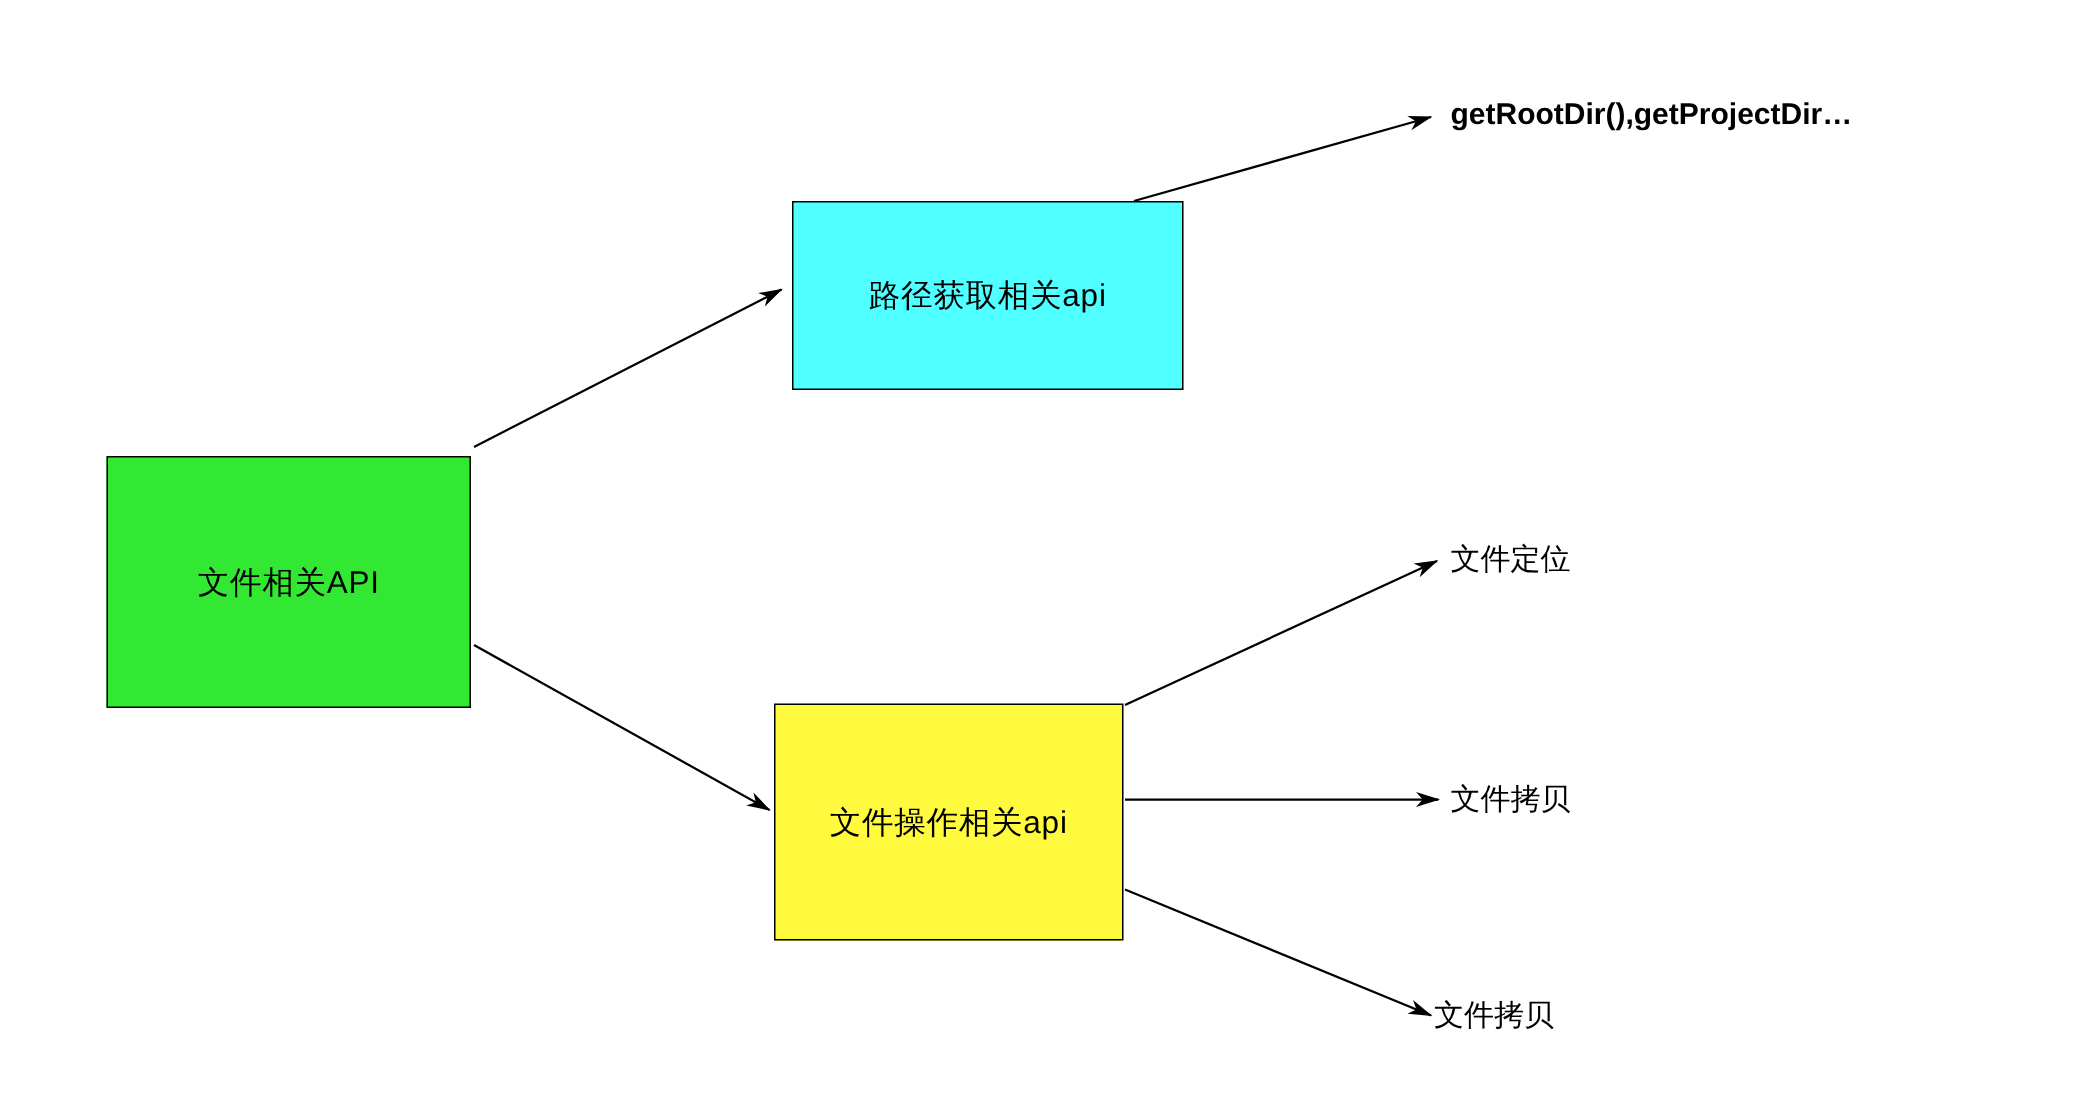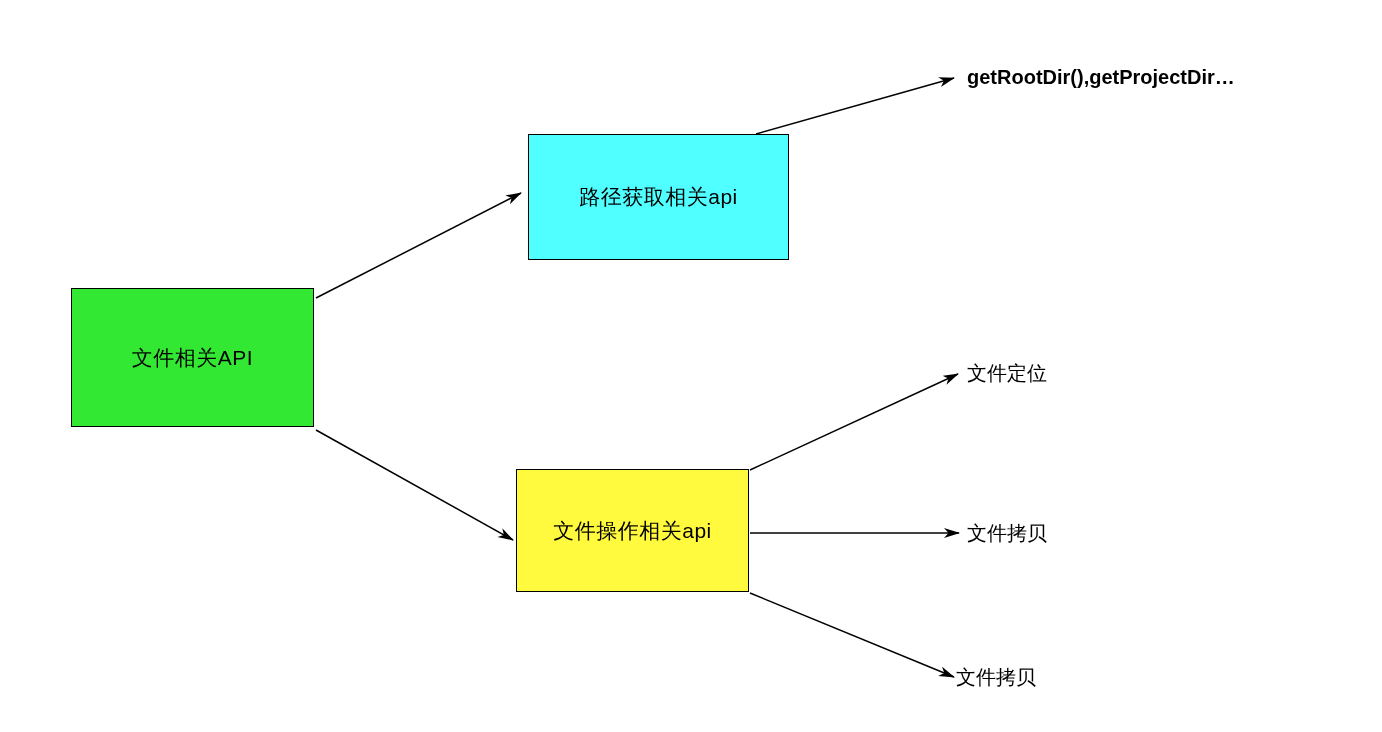--- a/index.html
+++ b/index.html
@@ -21,23 +21,23 @@
   }
   .node {
     position: absolute;
     display: flex; align-items: center; justify-content: center;
     border: 1.5px solid #000000;
     color: #000000;
     font-size: 21px;
     letter-spacing: 0.5px;
     cursor: default;
   }
-  .node-root   { left: 71px;  top: 288px; width: 243px; height: 139px; }
+  .node-root   { left: 71px;  top: 304px; width: 243px; height: 168px; }
   .node-path   { left: 528px; top: 134px; width: 261px; height: 126px; }
-  .node-fileop { left: 516px; top: 469px; width: 233px; height: 123px; }
+  .node-fileop { left: 516px; top: 469px; width: 233px; height: 158px; }
   .leaf {
     position: absolute;
     transform: translateY(-50%);
     color: #000000;
     font-size: 20px;
     white-space: nowrap;
     cursor: default;
   }
   .leaf-getrootdir { left: 967px; top: 77px; font-weight: bold;  }
   .leaf-locate     { left: 967px; top: 373px; text-align: right; }

